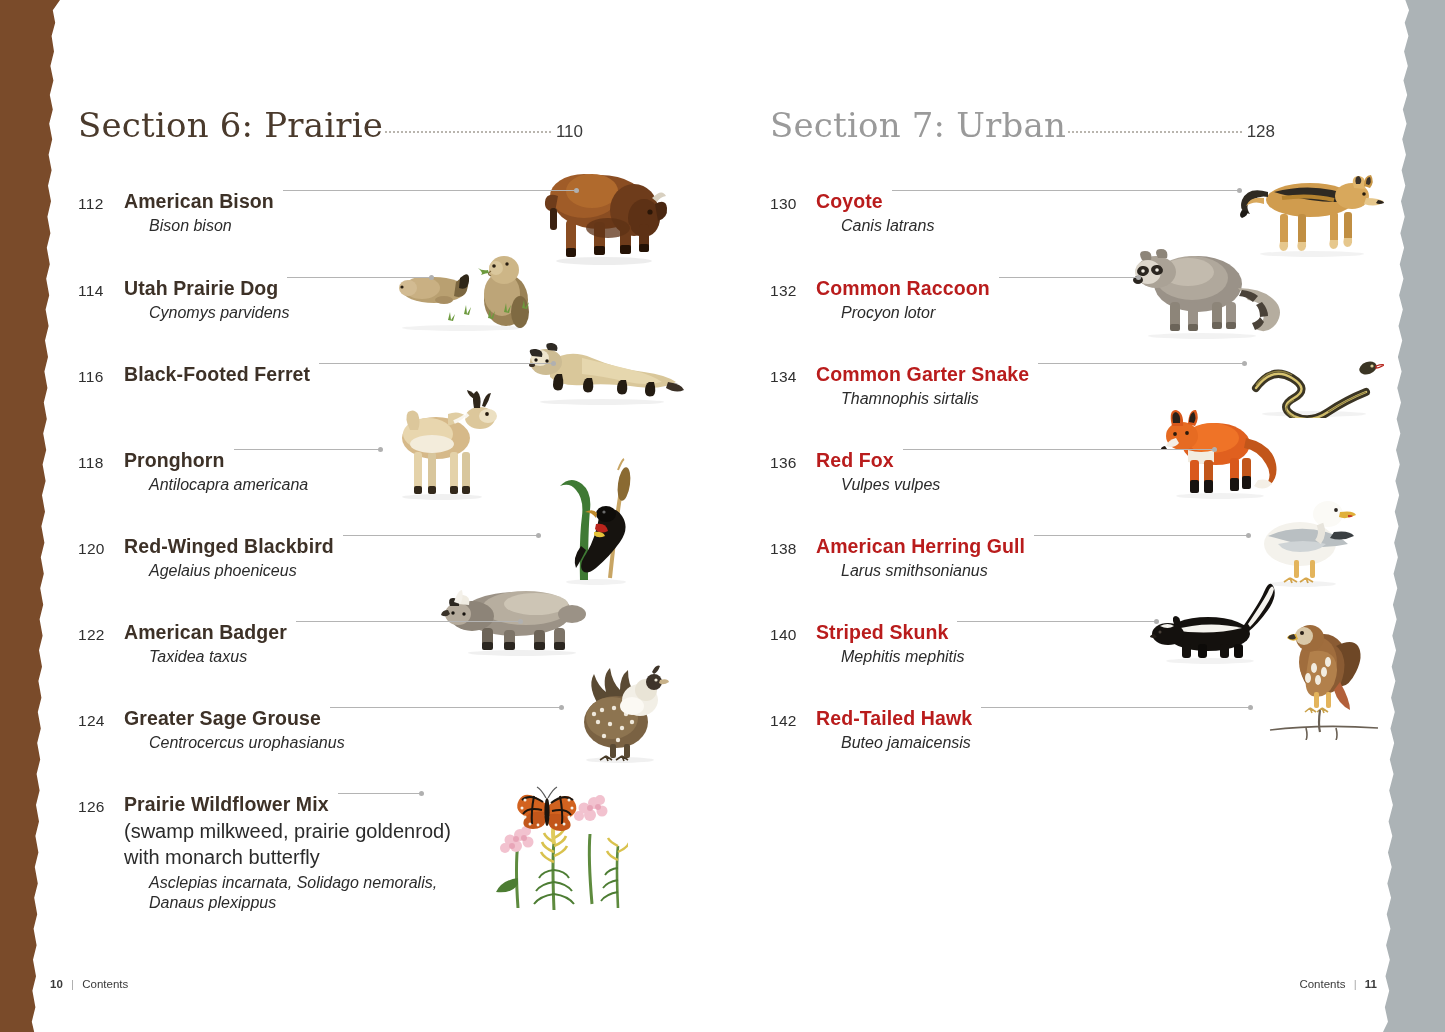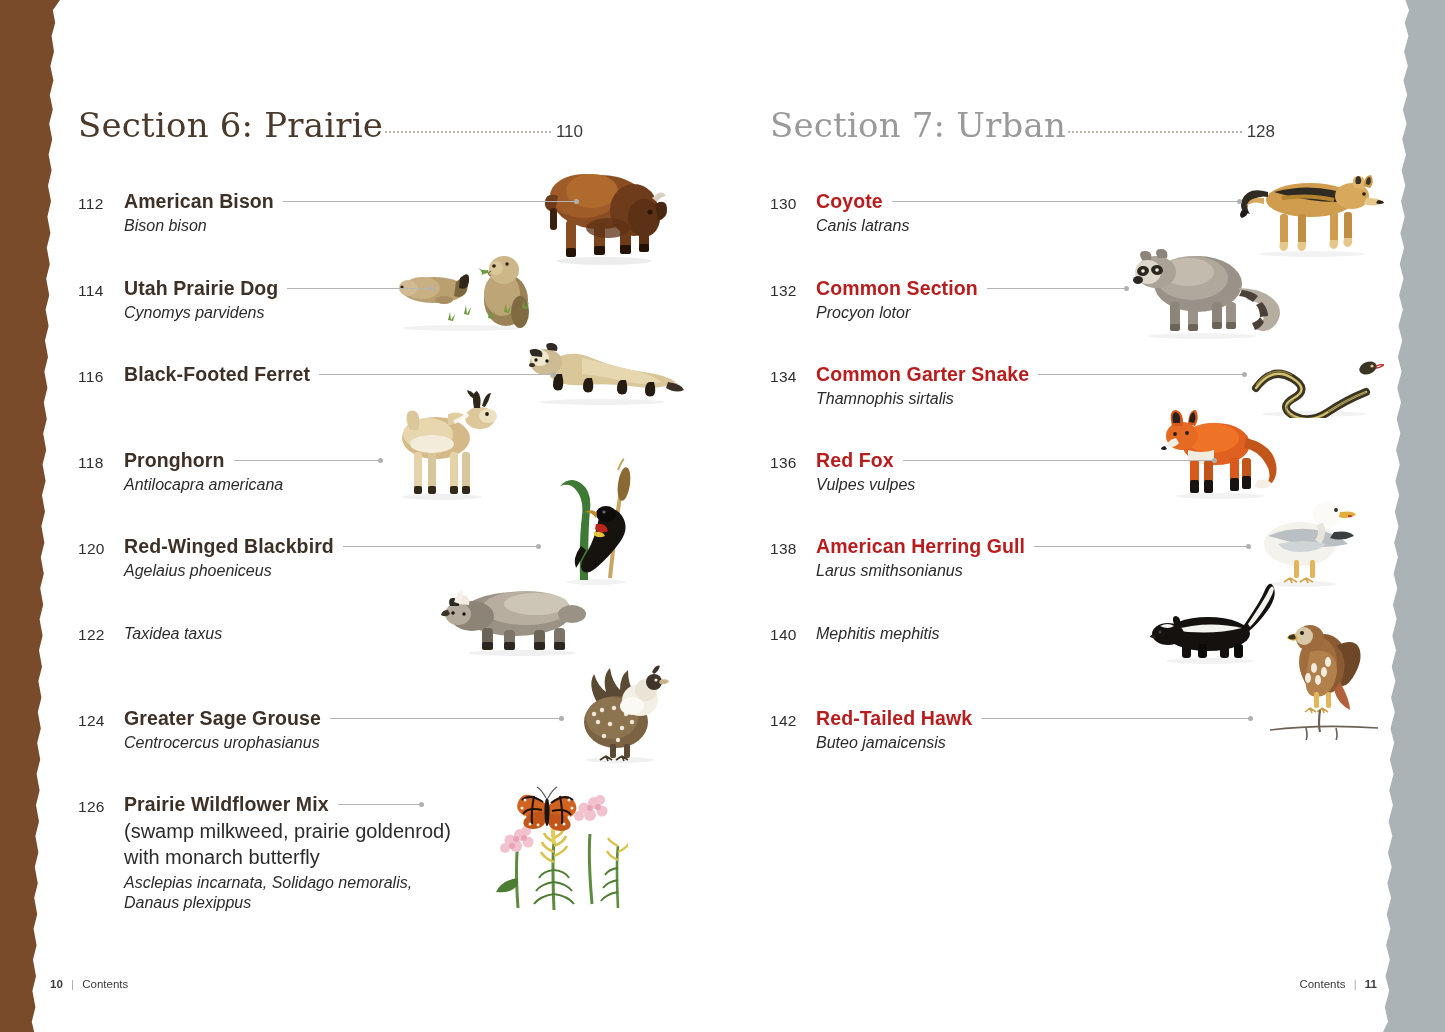--- a/index.html
+++ b/index.html
@@ -99,21 +99,21 @@
     position:absolute;left:0;top:0;
     width:44px;text-align:left;
     font-size:15.5px;
     color:#2f2f2f;
     letter-spacing:.3px;
   }
   .entry-body{
     position:absolute;left:46px;top:-5px;width:575px;
   }
   .name-row{
-    display:flex;align-items:center;
+    display:flex;
   }
   .common{
     font-size:19.5px;
     font-weight:bold;
     white-space:nowrap;
     letter-spacing:.1px;
   }
   .common.brown{color:#3d3127;}
   .common.gray{color:#b91c1c;font-weight:700;}
   .leader{
@@ -128,20 +128,21 @@
     width:5px;height:5px;border-radius:50%;
     background:#b0b0b0;
   }
   .sci{
     font-size:16px;
     font-style:italic;
     color:#2b2b2b;
     margin-top:3px;
     line-height:1.28;
     white-space:pre-line;
+    margin-left:25px;
   }
   .extra{
     font-size:20px;
     color:#2b2b2b;
     margin-top:2px;
     line-height:1.3;
     white-space:pre-line;
   }
 
   
@@ -717,20 +718,24 @@
             <span class="common brown">Red-Winged Blackbird</span>
             <span class="leader" style="width:196px;"></span>
           </div>
           <div class="sci">Agelaius phoeniceus</div>
         </div>
       </div>
 
       <div class="entry" style="top:626px;">
         <span class="entry-num">122</span>
         <div class="entry-body">
+          <div class="name-row">
+            <span class="common brown">American Badger</span>
+            <span class="leader" style="width:225px;"></span>
+          </div>
           <div class="sci">Taxidea taxus</div>
         </div>
       </div>
 
       <div class="entry" style="top:712px;">
         <span class="entry-num">124</span>
         <div class="entry-body">
           <div class="name-row">
             <span class="common brown">Greater Sage Grouse</span>
             <span class="leader" style="width:232px;"></span>
@@ -771,21 +776,21 @@
             <span class="leader" style="width:348px;"></span>
           </div>
           <div class="sci">Canis latrans</div>
         </div>
       </div>
 
       <div class="entry" style="top:282px;">
         <span class="entry-num">132</span>
         <div class="entry-body">
           <div class="name-row">
-            <span class="common gray">Common Section</span>
+            <span class="common gray">Common Raccoon</span>
             <span class="leader" style="width:140px;"></span>
           </div>
           <div class="sci">Procyon lotor</div>
         </div>
       </div>
 
       <div class="entry" style="top:368px;">
         <span class="entry-num">134</span>
         <div class="entry-body">
           <div class="name-row">
@@ -814,20 +819,24 @@
             <span class="common gray">American Herring Gull</span>
             <span class="leader" style="width:215px;"></span>
           </div>
           <div class="sci">Larus smithsonianus</div>
         </div>
       </div>
 
       <div class="entry" style="top:626px;">
         <span class="entry-num">140</span>
         <div class="entry-body">
+          <div class="name-row">
+            <span class="common gray">Striped Skunk</span>
+            <span class="leader" style="width:200px;"></span>
+          </div>
           <div class="sci">Mephitis mephitis</div>
         </div>
       </div>
 
       <div class="entry" style="top:712px;">
         <span class="entry-num">142</span>
         <div class="entry-body">
           <div class="name-row">
             <span class="common gray">Red-Tailed Hawk</span>
             <span class="leader" style="width:270px;"></span>

